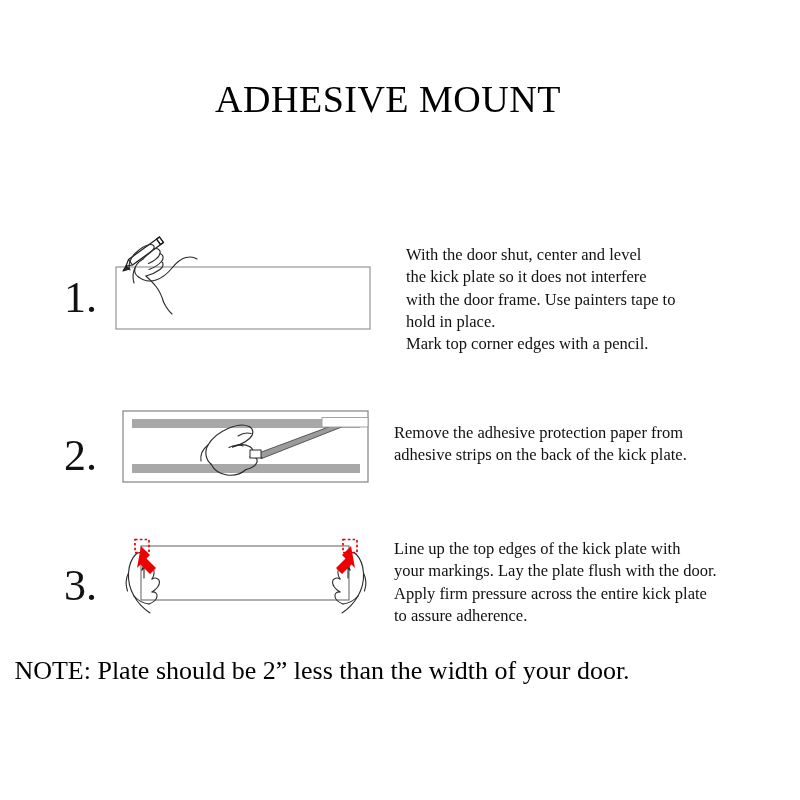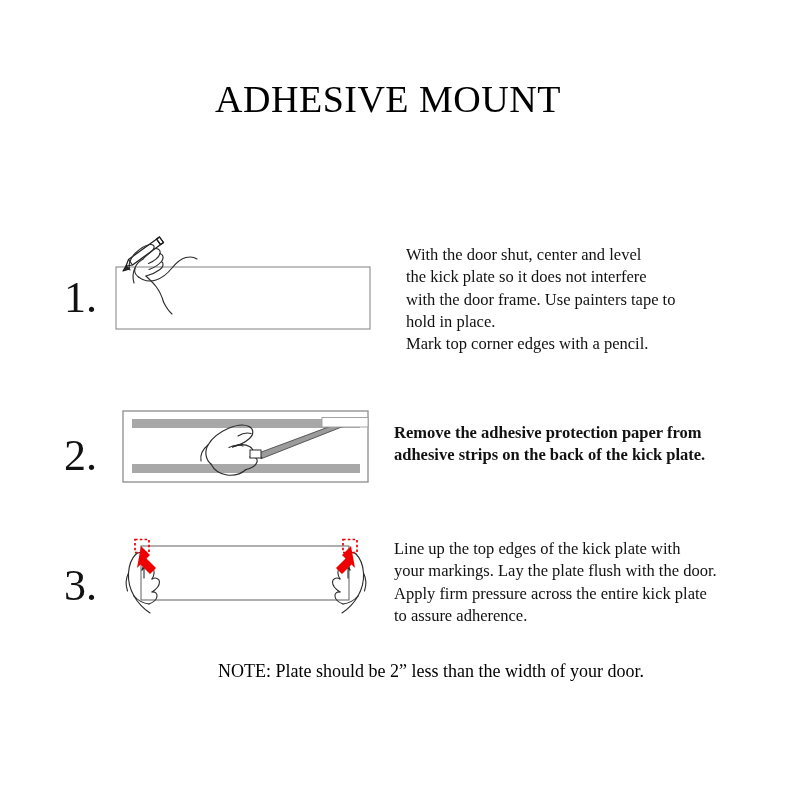--- a/index.html
+++ b/index.html
@@ -61,38 +61,38 @@
 
   .step-text {
     position: absolute;
     left: 394px;
     font-size: 16.5px;
     line-height: 22.3px;
     color: #111;
     white-space: pre-line;
   }
   .step-1 .step-text { top: 12px; margin-left: 12px; }
-  .step-2 .step-text { top: 22px; font-weight: bold; }
+  .step-2 .step-text { top: 22px; }
   .step-3 .step-text { top: 6px; font-family: Liberation Serif, serif; }
 
   .step-figure {
     position: absolute;
   }
   .step-1 .step-figure { left: 110px; top: -6px; }
   .step-2 .step-figure { left: 110px; top: 2px; }
   .step-3 .step-figure { left: 106px; top: 0px; }
 
   
   .note {
     position: absolute;
     top: 655px;
     left: 0;
     width: 644px;
-    text-align: right;
-    font-size: 18px;
+    text-align: center;
+    font-size: 26px;
     line-height: 32px;
     white-space: nowrap;
   }
 
   svg { display: block; }
 </style>
 </head>
 <body>
 
 <div class="title-block">

